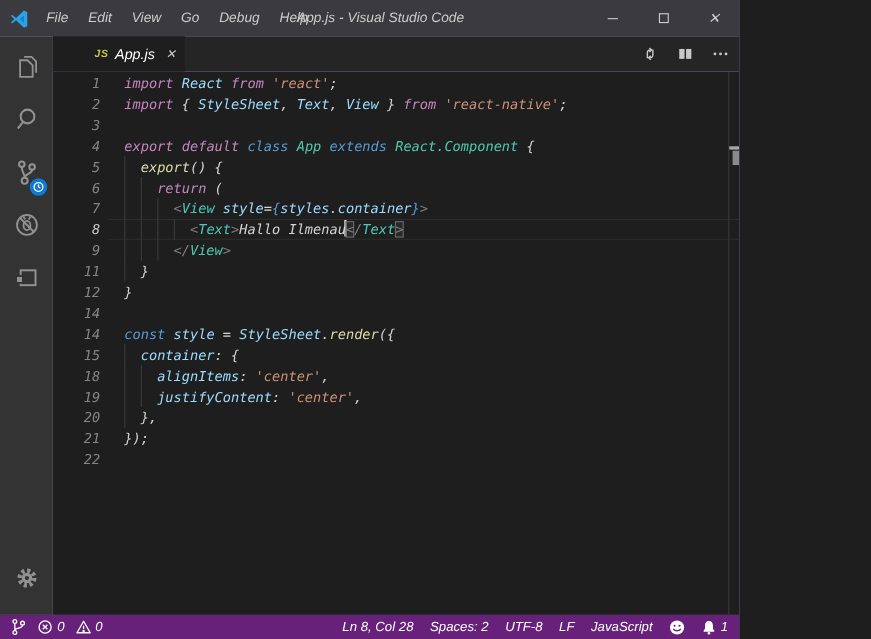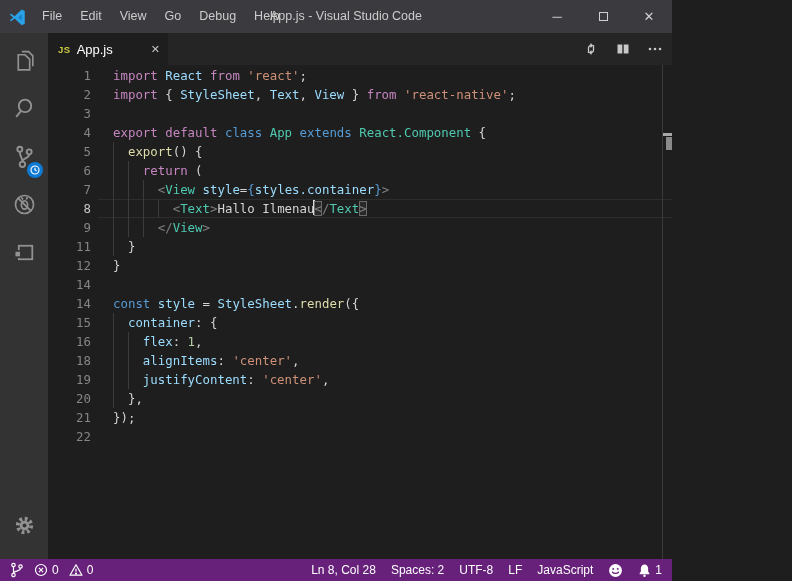--- a/index.html
+++ b/index.html
@@ -1,18 +1,18 @@
 <!DOCTYPE html>
 <html><head>
 <meta charset="utf-8">
 <style>
   html,body{margin:0;padding:0;background:#1e1e1e;}
   *{box-sizing:border-box;}
   .window{position:relative;width:672px;height:581px;overflow:hidden;background:#c4b5fd;
-          font-family:"Liberation Sans",sans-serif;color:#ccc;user-select:none;}
+          font-family:"Liberation Sans",sans-serif;color:#ccc;user-select:none;font-style:italic;}
 
   
   .titlebar{position:relative;height:33px;background:#3b3b3f;display:flex;align-items:center;font-size:12.5px;color:#cccccc;}
   .tb-logo{width:18px;height:18px;margin:0 6px 0 9px;flex:0 0 auto;}
   .menu{padding:0 9px;line-height:33px;cursor:default;}
   .tb-title{position:absolute;left:346px;transform:translateX(-50%);line-height:33px;white-space:nowrap;color:#cccccc;}
   .tb-controls{position:absolute;right:0;top:0;height:33px;display:flex;}
   .wc{width:46px;height:33px;display:flex;align-items:center;justify-content:center;color:#d0d0d0;font-size:13px;}
   .maxbox{display:inline-block;width:9px;height:9px;border:1px solid #d0d0d0;}
 
@@ -22,21 +22,21 @@
   .ab-item{position:relative;width:48px;height:48px;display:flex;align-items:center;justify-content:center;}
   .ab-item svg{display:block;}
   .ab-badge{position:absolute;right:5px;bottom:2px;width:16px;height:16px;border-radius:50%;
             background:#0e7ad3;display:flex;align-items:center;justify-content:center;box-shadow:0 0 0 1px #333;}
   .ab-bottom{margin-top:auto;margin-bottom:10px;}
 
   
   .editorcol{flex:1;display:flex;flex-direction:column;min-width:0;}
   .tabbar{height:32px;background:#252526;display:flex;align-items:stretch;position:relative;flex:0 0 auto;}
   .tab{width:120px;background:#1e1e1e;display:flex;align-items:center;padding:0 8px 0 10px;font-size:13px;color:#ffffff;}
-  .jsicon{font-weight:bold;font-size:9.5px;color:#cbcb41;margin-right:6px;letter-spacing:.5px;}
+  .jsicon{font-weight:bold;font-size:9.5px;color:#cbcb41;margin-right:6px;letter-spacing:.5px;margin-left:28px;}
   .tablabel{flex:1;}
   .tabclose{color:#c5c5c5;font-size:11px;margin-left:8px;}
   .editor-actions{position:absolute;right:4px;top:0;height:32px;display:flex;align-items:center;gap:14px;padding-right:4px;}
   .ea-btn{width:18px;height:18px;display:flex;align-items:center;justify-content:center;}
 
   
   .editor{position:relative;flex:1;background:#1e1e1e;overflow:hidden;
           font-family:"DejaVu Sans Mono",monospace;font-size:12.4px;}
   .lines{position:absolute;left:0;top:1px;right:0;}
   .line{display:flex;height:19px;line-height:19px;position:relative;}
@@ -232,24 +232,20 @@
               <span class="lnum">14</span>
               <span class="lcode"></span>
             </div>
             <div class="line">
               <span class="lnum">14</span>
               <span class="lcode"><span class="tk-kw2">const</span><span class="tk-pl"> </span><span class="tk-var">style</span><span class="tk-pl"> = </span><span class="tk-var">StyleSheet</span><span class="tk-pl">.</span><span class="tk-fn">render</span><span class="tk-pl">({</span></span>
             </div>
             <div class="line">
               <span class="lnum">15</span>
               <span class="lcode"><i class="guide" style="left: 0ch;"></i><span class="tk-pl">  </span><span class="tk-var">container</span><span class="tk-pl">: {</span></span>
-            </div>
-            <div class="line">
-              <span class="lnum">16</span>
-              <span class="lcode"><i class="guide" style="left: 0ch;"></i><i class="guide" style="left: 2ch;"></i><span class="tk-pl">    </span><span class="tk-var">flex</span><span class="tk-pl">: </span><span class="tk-num">1</span><span class="tk-pl">,</span></span>
             </div>
             <div class="line">
               <span class="lnum">18</span>
               <span class="lcode"><i class="guide" style="left: 0ch;"></i><i class="guide" style="left: 2ch;"></i><span class="tk-pl">    </span><span class="tk-var">alignItems</span><span class="tk-pl">: </span><span class="tk-str">'center'</span><span class="tk-pl">,</span></span>
             </div>
             <div class="line">
               <span class="lnum">19</span>
               <span class="lcode"><i class="guide" style="left: 0ch;"></i><i class="guide" style="left: 2ch;"></i><span class="tk-pl">    </span><span class="tk-var">justifyContent</span><span class="tk-pl">: </span><span class="tk-str">'center'</span><span class="tk-pl">,</span></span>
             </div>
             <div class="line">

